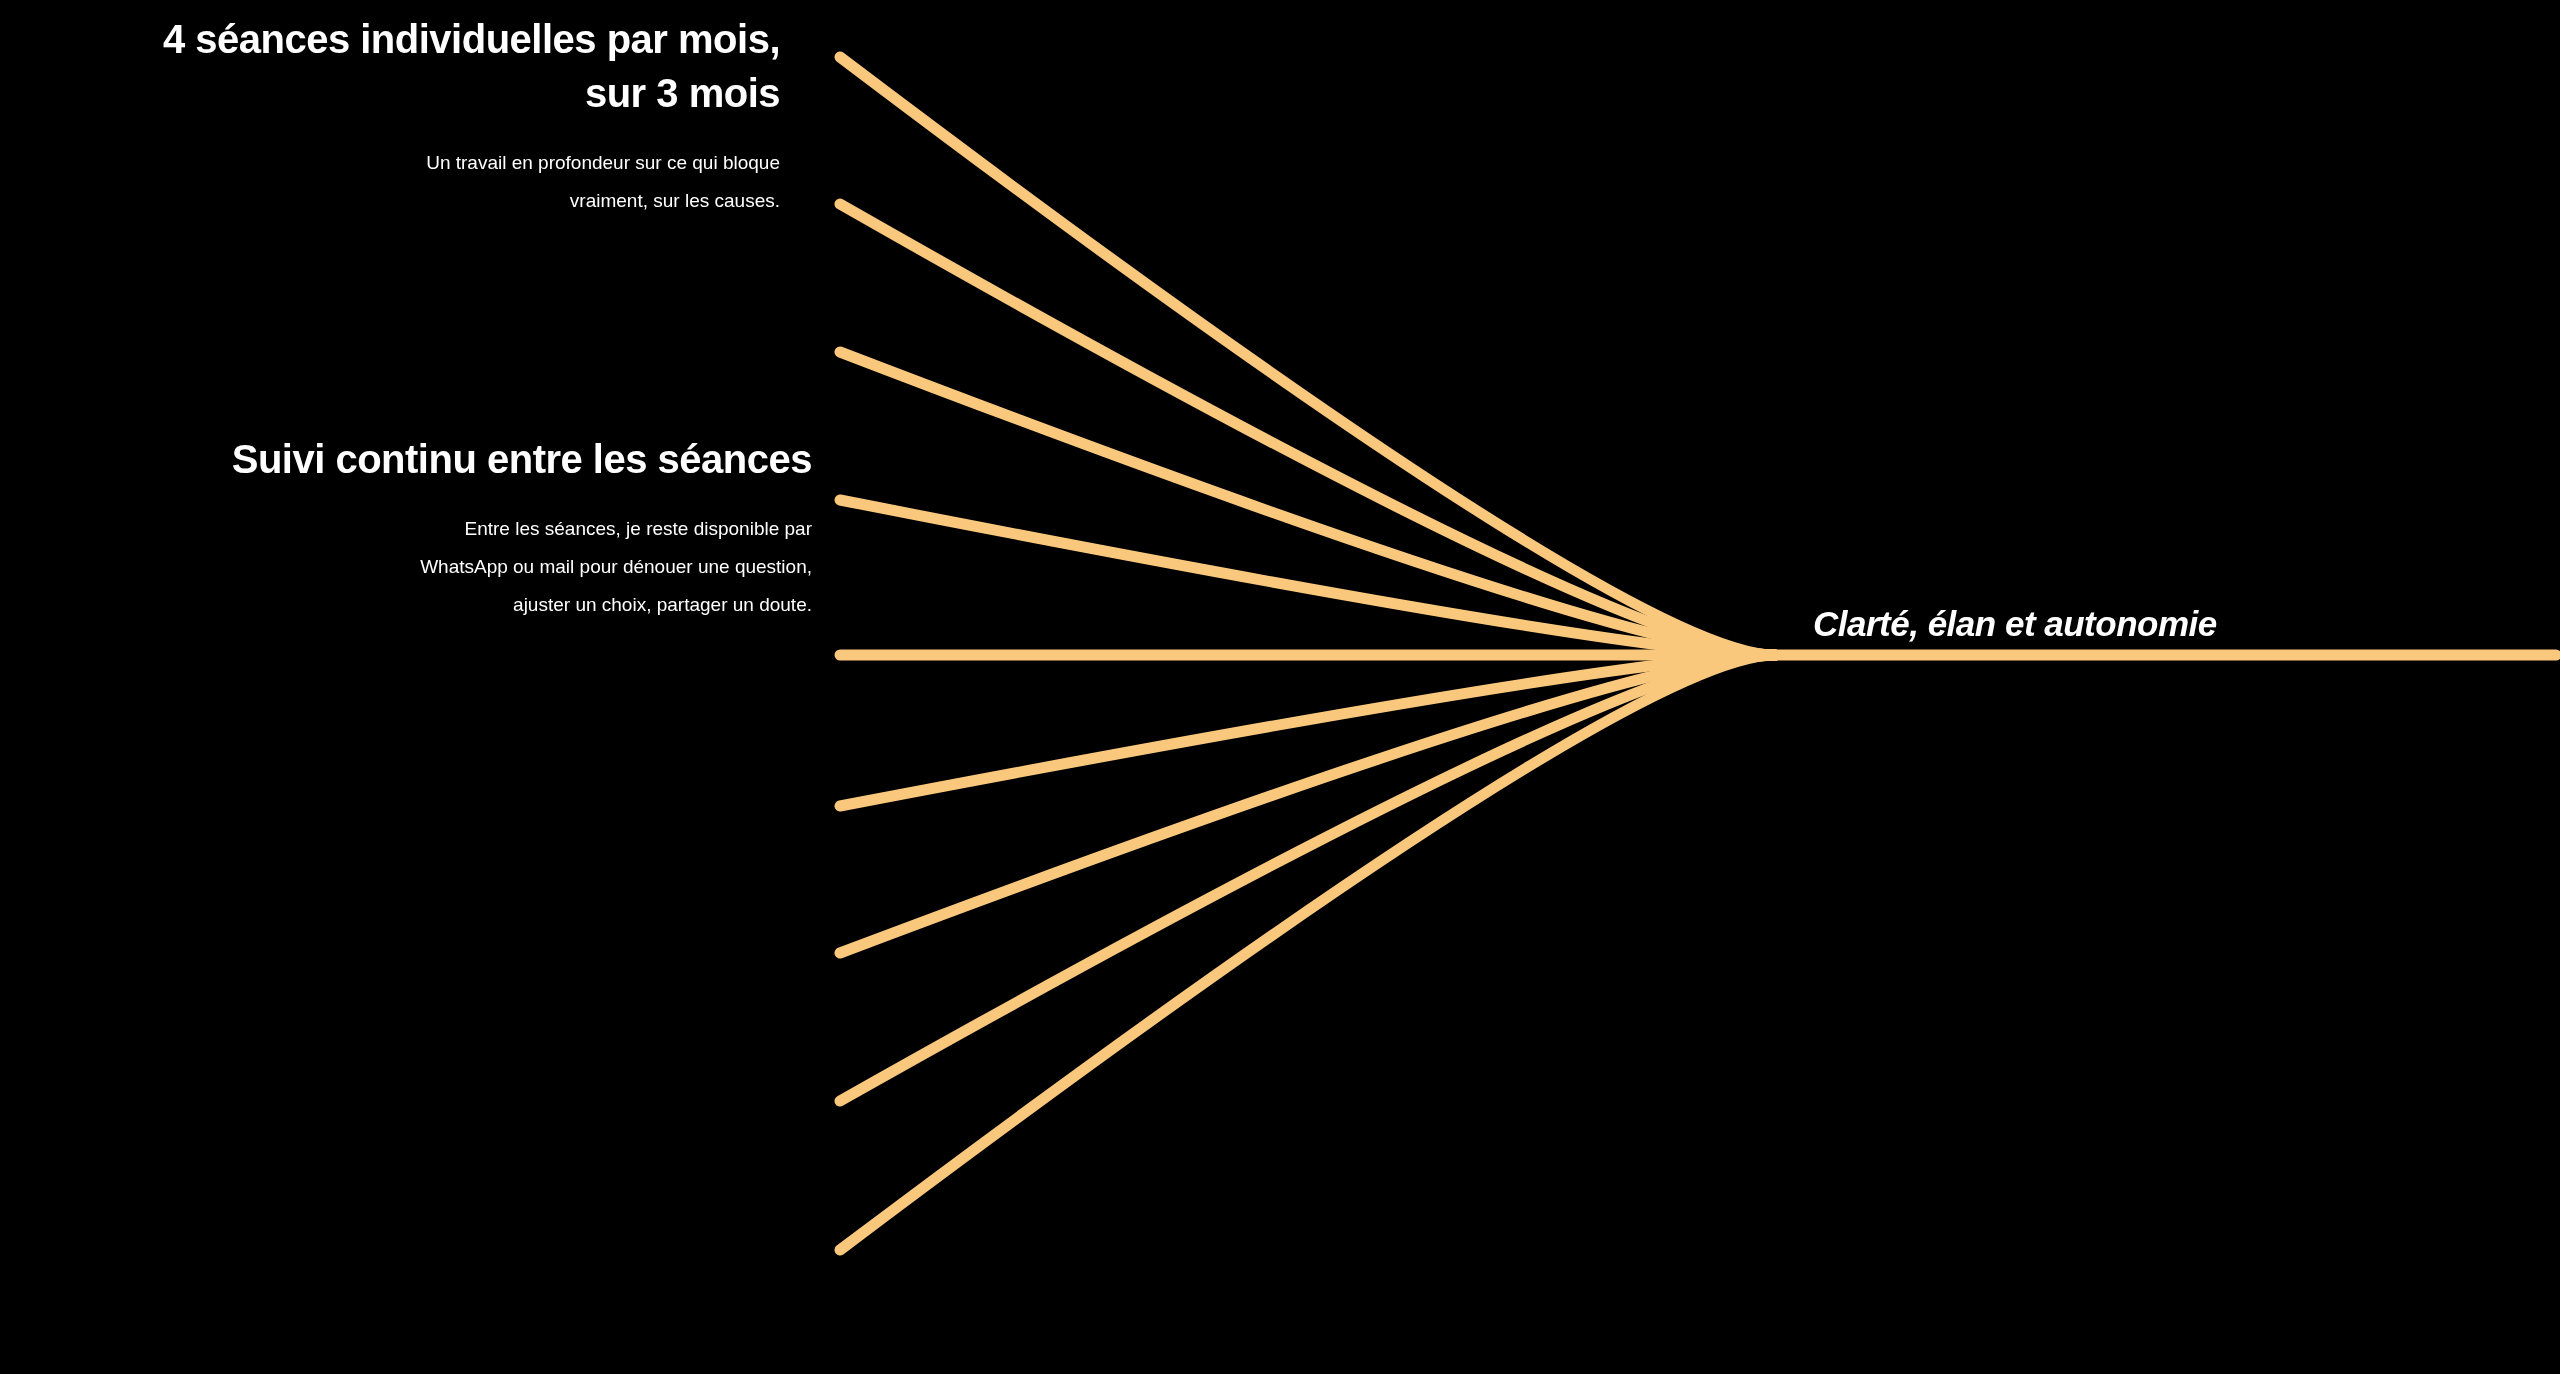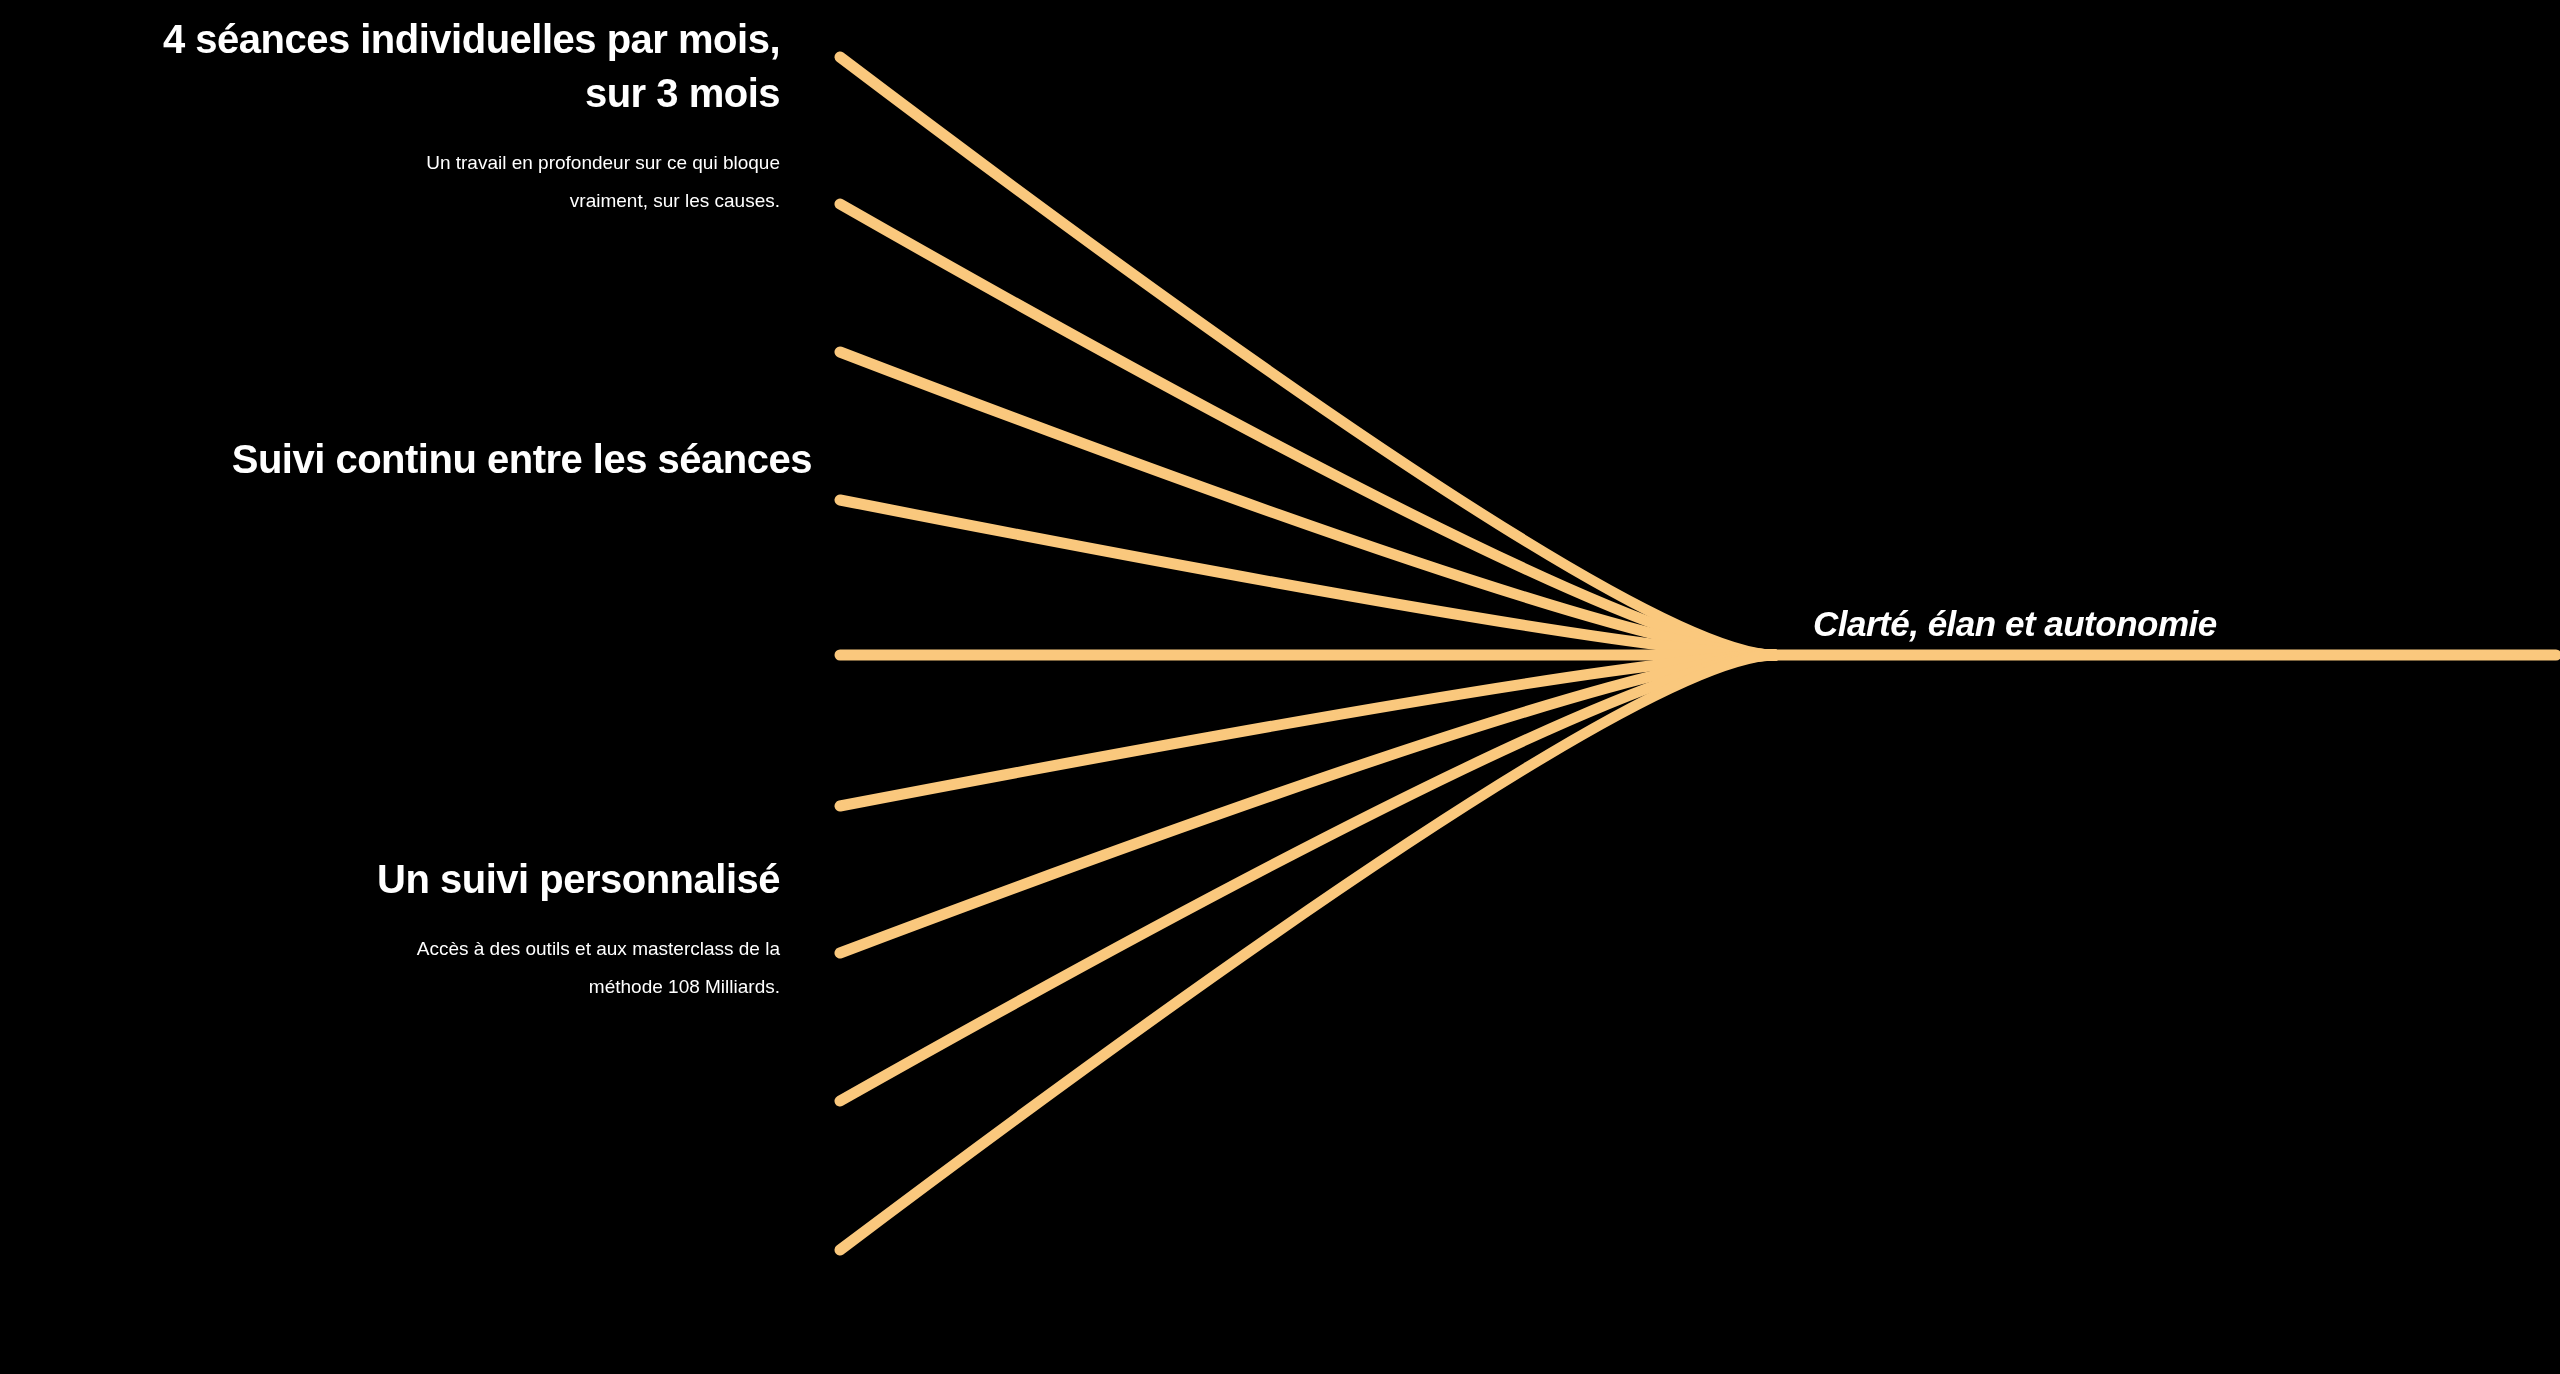--- a/index.html
+++ b/index.html
@@ -81,24 +81,22 @@
 
   <div class="feature feature-1">
     <h2 class="feature-title">4 séances individuelles par mois,
 sur 3 mois</h2>
     <p class="feature-desc">Un travail en profondeur sur ce qui bloque
 vraiment, sur les causes.</p>
   </div>
 
   <div class="feature feature-2">
     <h2 class="feature-title">Suivi continu entre les séances</h2>
+    <p class="feature-desc">Entre les séances, je reste disponible par
+WhatsApp ou mail pour dénouer une question,
+ajuster un choix, partager un doute.</p>
   </div>
 
-  <div class="feature feature-3">
-    <h2 class="feature-title">Un suivi personnalisé</h2>
-    <p class="feature-desc">Accès à des outils et aux masterclass de la
-méthode 108 Milliards.</p>
-  </div>
 
 
   <div class="outcome">Clarté, élan et autonomie</div>
 
 </div>
 
 </body></html>

